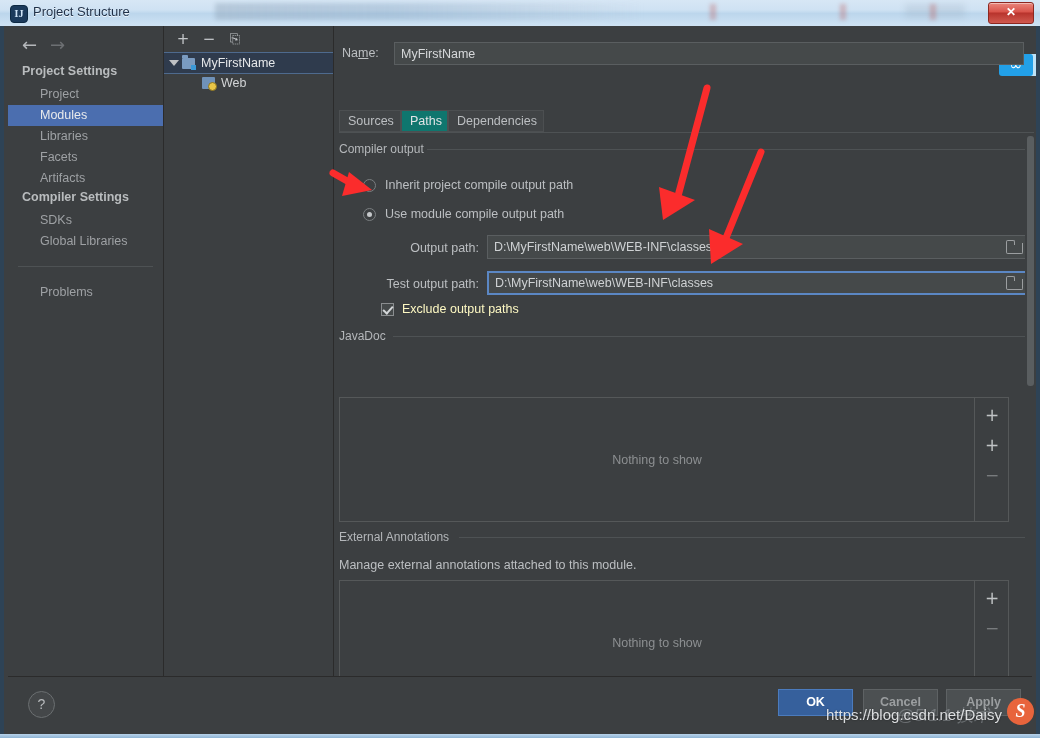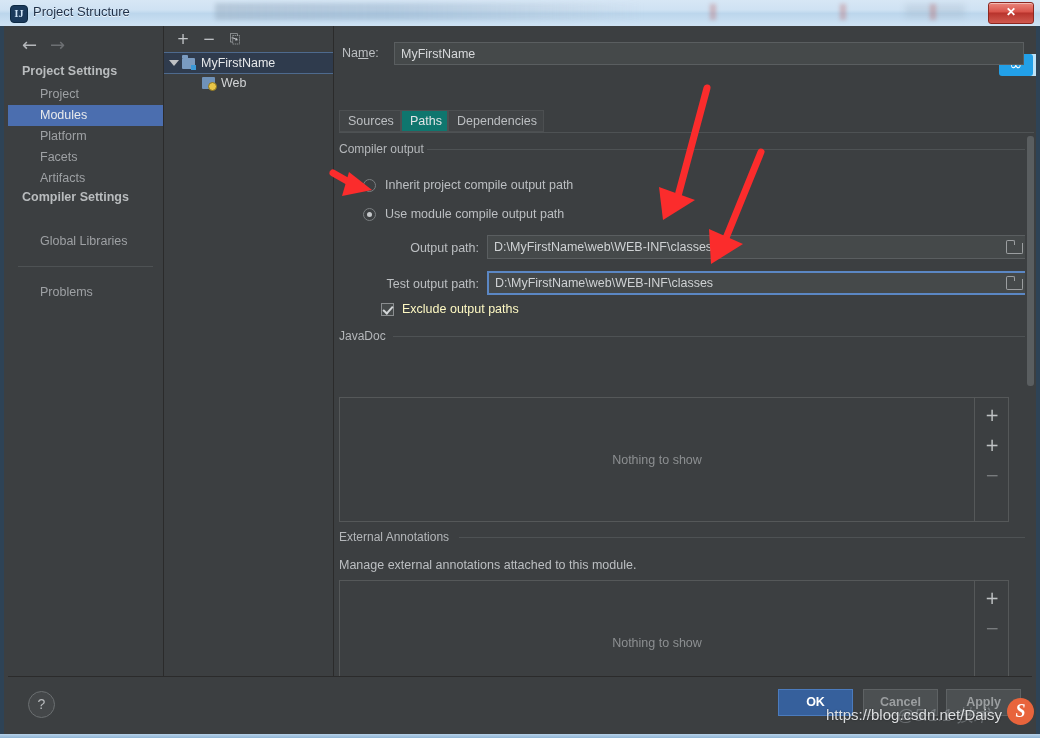--- a/index.html
+++ b/index.html
@@ -252,25 +252,26 @@
 
     <div class="sidebar">
       <div class="navbar">
         <div class="nav-arrow nav-back">←</div>
         <div class="nav-arrow nav-fwd">→</div>
       </div>
 
       <div class="side-head" style="top:38px">Project Settings</div>
       <div class="side-item" style="top:58px">Project</div>
       <div class="side-item sel" style="top:79px">Modules</div>
-      <div class="side-item" style="top:100px">Platform</div>
+      <div class="side-item" style="top:100px">Libraries</div>
       <div class="side-item" style="top:121px">Facets</div>
       <div class="side-item" style="top:142px">Artifacts</div>
 
       <div class="side-head" style="top:164px">Compiler Settings</div>
+      <div class="side-item" style="top:184px">SDKs</div>
       <div class="side-item" style="top:205px">Global Libraries</div>
 
       <div class="side-sep" style="top:240px"></div>
       <div class="side-item" style="top:256px">Problems</div>
     </div>
 
     <div class="tree">
       <div class="tree-toolbar">
         <div class="tb-btn" style="left:10px">+</div>
         <div class="tb-btn" style="left:36px">−</div>

